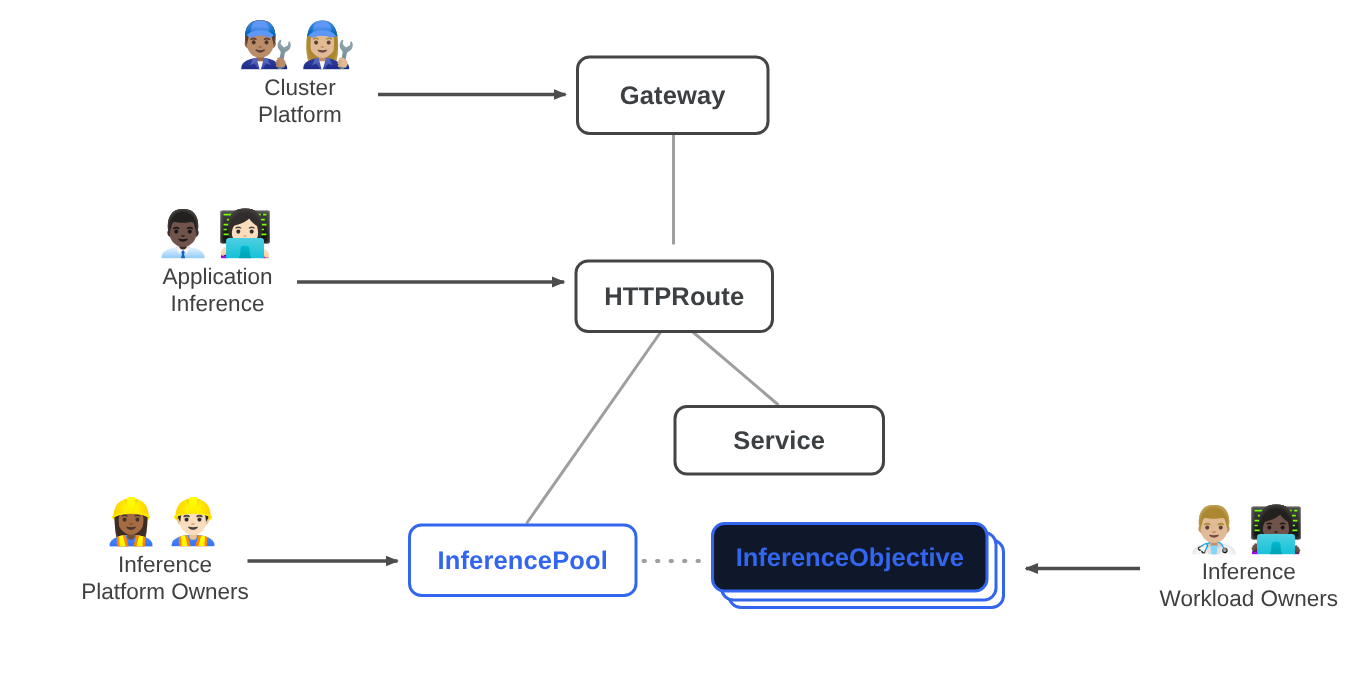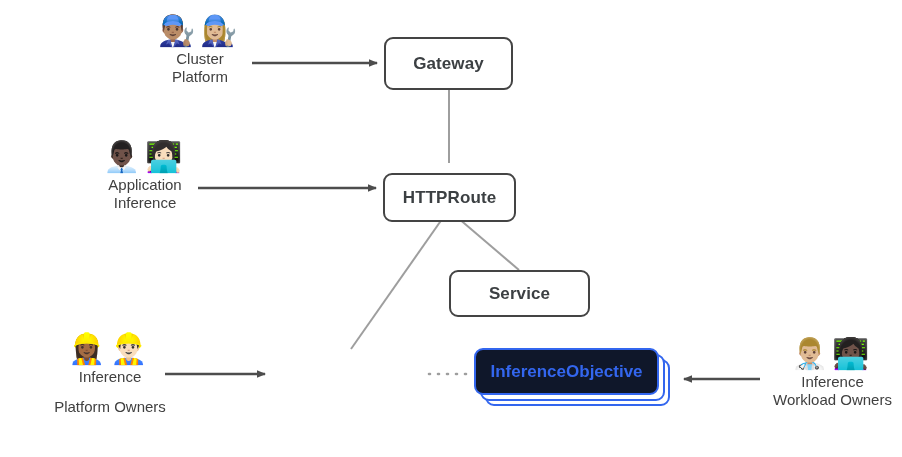--- a/index.html
+++ b/index.html
@@ -127,20 +127,23 @@
   </div>
 
   <div class="node" style="left:383px; top:163px; width:133px; height:49px;margin-top:10px;">
     <span>HTTPRoute</span>
   </div>
 
   <div class="node" style="left:449px; top:270px; width:141px; height:47px;">
     <span>Service</span>
   </div>
 
+  <div class="node blue" style="left:272px; top:349px; width:153px; height:49px;">
+    <span>InferencePool</span>
+  </div>
 
   <div class="stack" style="left:474px; top:348px; width:200px; height:62px;">
     <div class="layer" style="left:11px; top:11px; width:185px; height:47px;"></div>
     <div class="layer" style="left:6px; top:6px; width:185px; height:47px;"></div>
     <div class="front" style="left:0px; top:0px; width:185px; height:47px;">
       <span>InferenceObjective</span>
     </div>
   </div>
 
   <div class="persona" style="left:144px; top:14px; width:112px;">
@@ -151,21 +154,21 @@
 
   <div class="persona" style="left:80px; top:140px; width:130px;">
     <div class="emojis">👨🏿‍💼👩🏻‍💻</div>
     <div class="plabel">Application</div>
     <div class="plabel" style="margin-top:0">Inference</div>
   </div>
 
   <div class="persona" style="left:30px; top:332px; width:160px;">
     <div class="emojis">👷🏾‍♀️👷🏻‍♂️</div>
     <div class="plabel">Inference</div>
-    <div class="plabel" style="margin-top:12px">Platform Owners</div>
+    <div class="plabel" style="margin-top:0">Platform Owners</div>
   </div>
 
   <div class="persona" style="left:765px; top:337px; width:135px;">
     <div class="emojis">👨🏼‍⚕️👩🏿‍💻</div>
     <div class="plabel">Inference</div>
     <div class="plabel" style="margin-top:0">Workload Owners</div>
   </div>
 
 </div>
 

